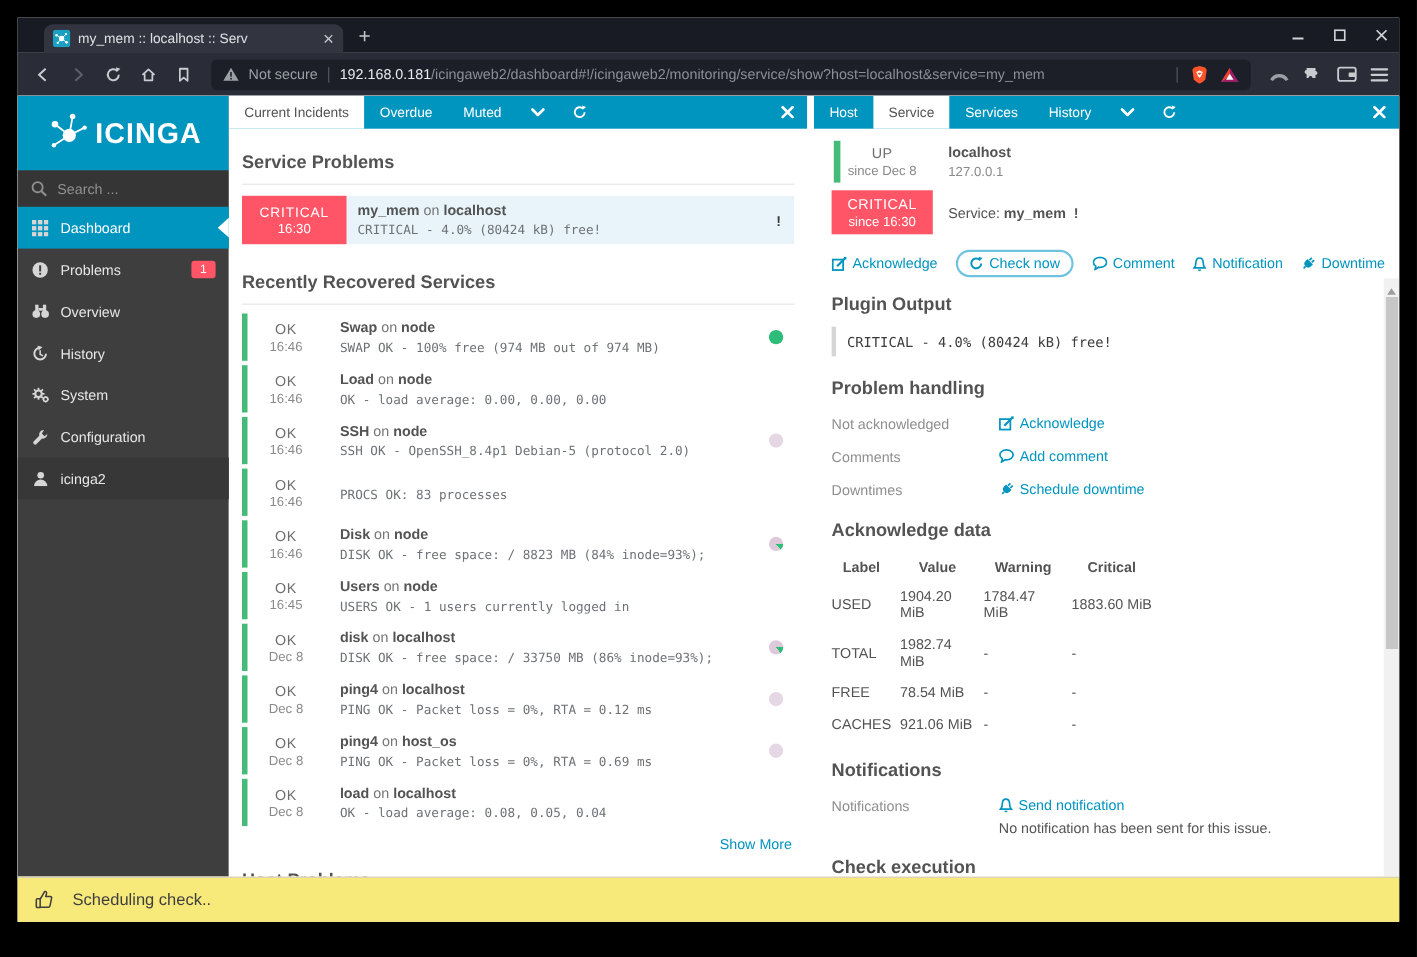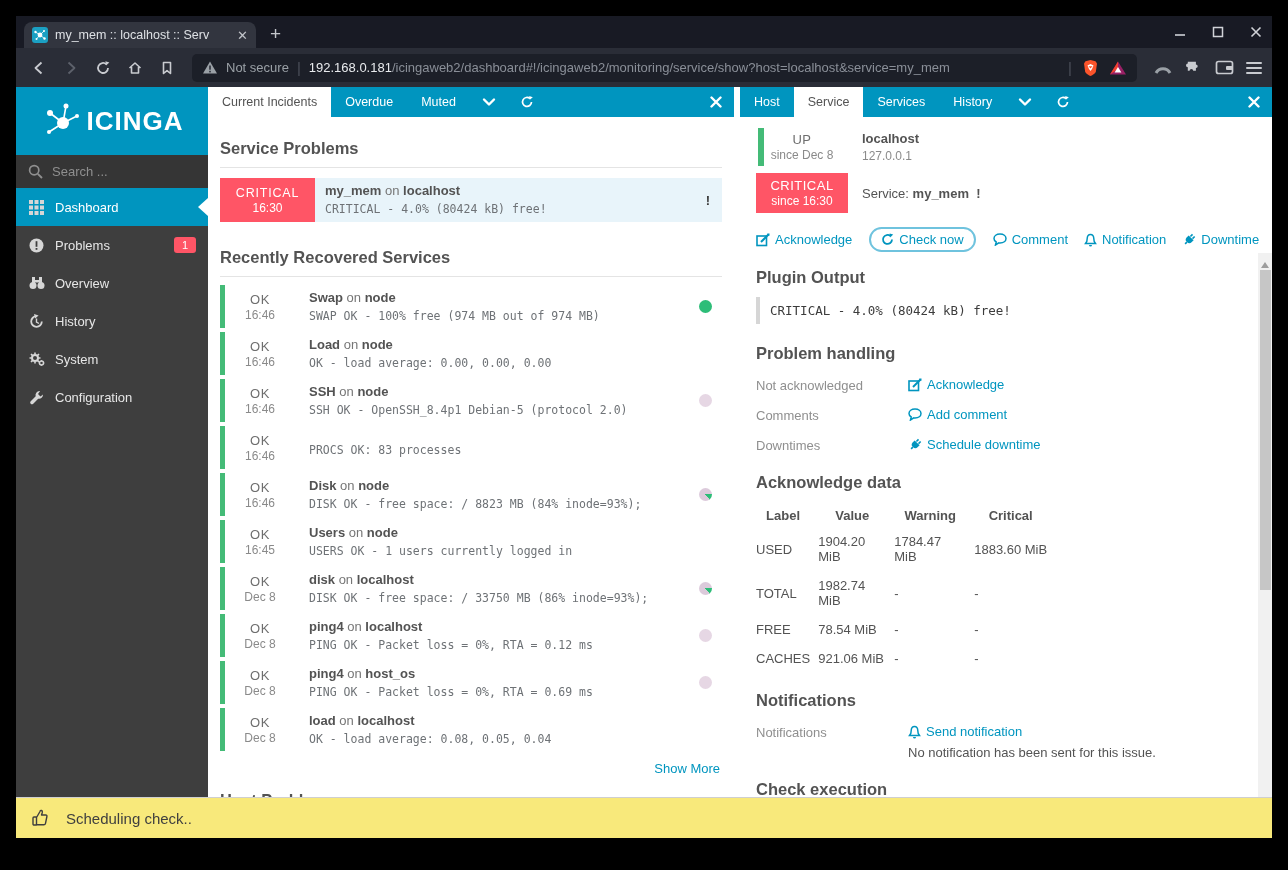--- a/index.html
+++ b/index.html
@@ -1,21 +1,21 @@
 <!DOCTYPE html>
 <html><head>
 <meta charset="utf-8">
 <style>
   * { margin:0; padding:0; box-sizing:border-box; }
   html,body { width:1288px; height:870px; background:#000; font-family:"Liberation Sans",sans-serif; overflow:hidden; }
   .window { position:absolute; left:16px; top:16px; width:1256px; height:822px; background:#fff; display:flex; flex-direction:column; }
 
   
   .titlebar { height:32px; background:#181a24; display:flex; align-items:flex-end; position:relative; flex:0 0 32px; }
-  .tab { margin-left:8px; height:26px; width:232px; background:#32353f; border-radius:8px 8px 0 0; display:flex; align-items:center; padding:0 8px; gap:7px;justify-content:space-between; }
+  .tab { margin-left:24px; height:26px; width:272px; background:#32353f; border-radius:8px 8px 0 0; display:flex; align-items:center; padding:0 8px; gap:7px;justify-content:space-between; }
   .tab-title { color:#dde0e4; font-size:12.5px; white-space:nowrap; overflow:hidden; flex:1; }
   .tab-close { color:#c2c5ca; font-size:13px; cursor:pointer; }
   .newtab-btn { color:#c2c5ca; font-size:19px; margin:0 0 3px 14px; }
   .win-controls { position:absolute; right:10px; top:0; height:32px; display:flex; align-items:center; gap:26px; }
   .win-controls svg { display:block; }
 
   .toolbar { height:39px; background:#2a2d37; display:flex; align-items:center; padding:0 10px; gap:6px; flex:0 0 39px; }
   .nav-ico { width:26px; height:26px; display:flex; align-items:center; justify-content:center; }
   .urlbar { flex:1; height:28px; margin:0 6px; background:#1c1f28; border-radius:5px; display:flex; align-items:center; padding:0 10px; gap:8px; color:#9aa0a6; }
   .urlbar .sep { color:#4c505a; font-size:15px; }
@@ -309,20 +309,29 @@
             </span>
             <span>System</span>
           </div>
           <div class="nav-item">
             <span class="ico">
               <svg width="15" height="15">
                 <path d="M10.5 1 a4 4 0 0 0 -3.8 5.2 L1.5 11.4 a1.8 1.8 0 0 0 2.5 2.5 L9.2 8.7 A4 4 0 0 0 14 4.5 L11.5 6.5 L9 4 L11 1.2 A4 4 0 0 0 10.5 1 z" fill="#d6d6d6"></path>
               </svg>
             </span>
             <span>Configuration</span>
+          </div>
+          <div class="nav-item user">
+            <span class="ico">
+              <svg width="14" height="14">
+                <circle cx="7" cy="4" r="3" fill="#d6d6d6"></circle>
+                <path d="M1 14 a6 6 0 0 1 12 0 z" fill="#d6d6d6"></path>
+              </svg>
+            </span>
+            <span>icinga2</span>
           </div>
         </div>
     </div>
 
     <div class="panel middle">
       <div class="tabbar">
         <span id="inc-tabs" style="display: flex;">
             <span class="ptab active">Current Incidents</span>
             <span class="ptab">Overdue</span>
             <span class="ptab">Muted</span>

